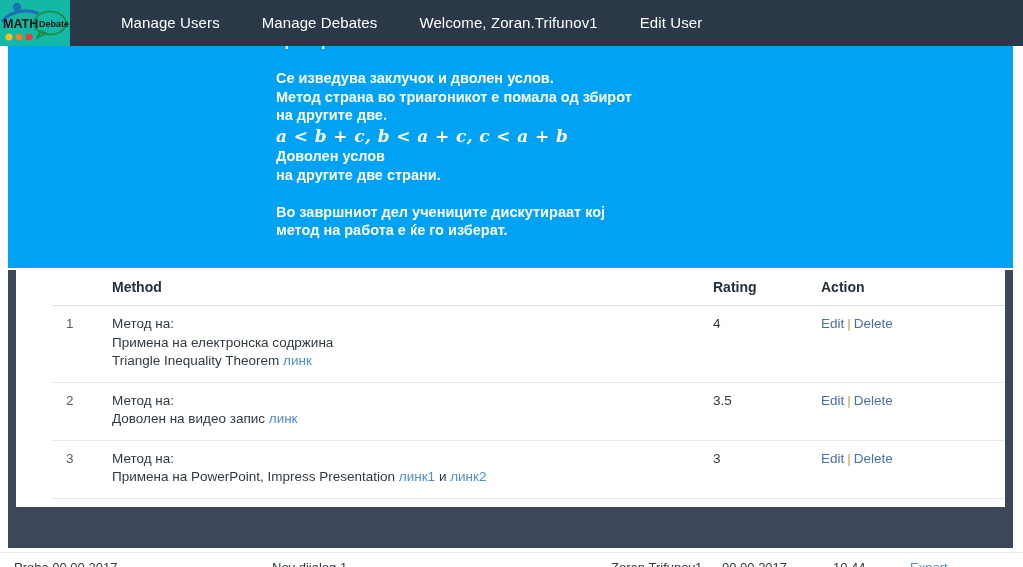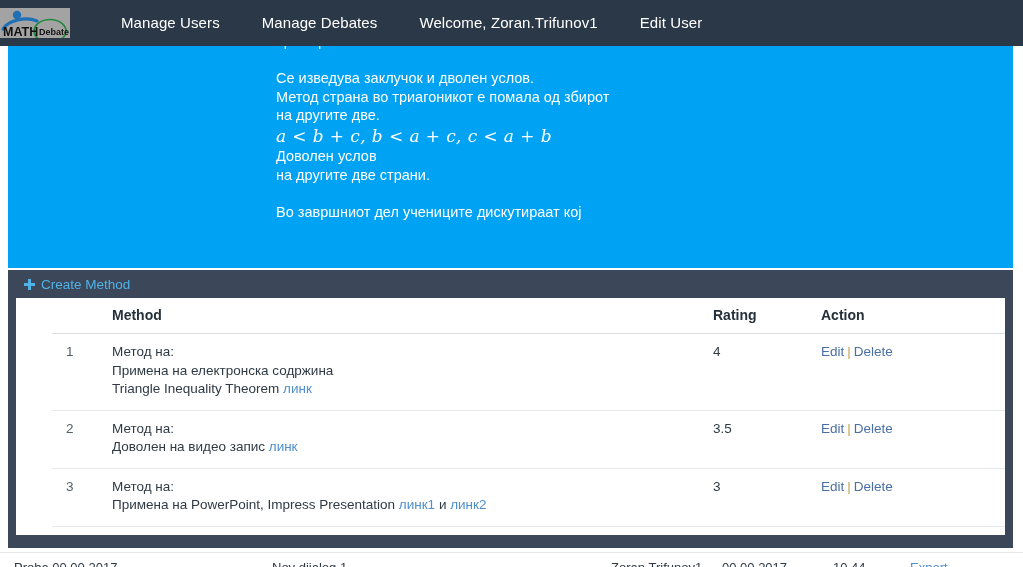--- a/index.html
+++ b/index.html
@@ -20,22 +20,22 @@
     position: absolute;
     left: 0; top: 0;
     width: 1023px;
     height: 46px;
     background: #2b3847;
     display: flex;
     align-items: center;
   }
   .brand {
     width: 70px;
-    height: 30px;
-    background: #a3a3a3;
+    height: 46px;
+    background: #14b8a6;
     position: relative;
     flex: 0 0 auto;
     overflow: hidden;
   }
   .brand svg { display: block; }
   .nav-links {
     display: flex;
     align-items: center;
     height: 46px;
     margin-left: 30px;
@@ -63,21 +63,21 @@
     overflow: hidden;
   }
   .blue-inner {
     position: absolute;
     left: 268px;
     top: -14px;
     width: 700px;
     font-size: 14.5px;
     line-height: 18.6px;
   }
-  .blue-inner p { margin: 0; }
+  .blue-inner p { margin: 0; font-weight: bold; }
   .blue-spacer { height: 18.6px; }
   .mathline {
     font-family: "DejaVu Serif", "Liberation Serif", serif;
     font-style: italic;
     font-size: 17px;
     line-height: 22px;
     letter-spacing: 0.4px;
     margin: 1px 0 1px 0;
   }
 
@@ -228,30 +228,25 @@
     <p>пример.</p>
     <div class="blue-spacer"></div>
     <p>Се изведува заклучок и дволен услов.</p>
     <p>Метод страна во триагоникот е помала од збирот</p>
     <p>на другите две.</p>
     <p class="mathline">a &lt; b + c, b &lt; a + c, c &lt; a + b</p>
     <p>Доволен услов</p>
     <p>на другите две страни.</p>
     <div class="blue-spacer"></div>
     <p>Во завршниот дел учениците дискутираат кој</p>
+    <p>метод на работа е ќе го изберат.</p>
   </div>
 </div>
 
 <div class="dark-panel">
-  <div class="panel-head">
-    <a class="create-link">
-      <span class="plus-icon"></span>
-      <span>Create Method</span>
-    </a>
-  </div>
 
   <div class="table-wrap">
     <table class="methods">
       <thead>
         <tr>
           <th class="col-idx"></th>
           <th class="col-method">Method</th>
           <th class="col-rating">Rating</th>
           <th class="col-action">Action</th>
         </tr>

